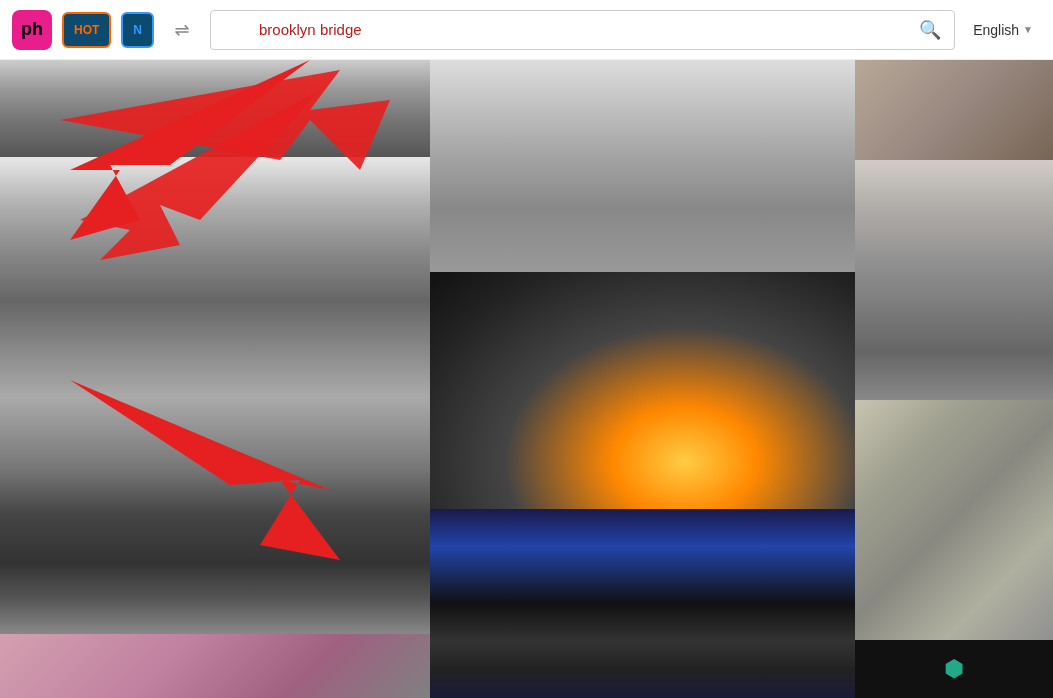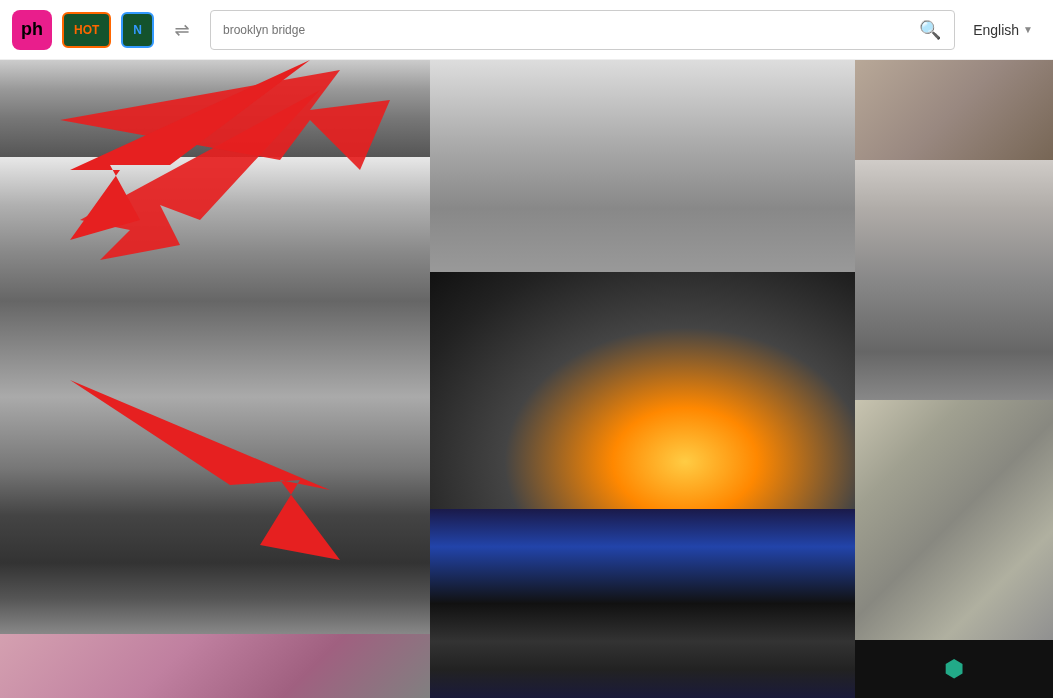--- a/index.html
+++ b/index.html
@@ -22,42 +22,42 @@
       display: flex; align-items: center; justify-content: center;
       color: #000000; font-weight: bold; font-size: 18px;
       flex-shrink: 0;
     }
     .header-btn {
       display: flex; align-items: center; justify-content: center;
       height: 36px; padding: 0 10px;
       border: 2px solid #ccc; border-radius: 6px;
       font-size: 12px; font-weight: bold;
       color: #555; cursor: pointer;
-      background: #14532d;
+      background: #0c4a6e;
       flex-shrink: 0;
     }
     .header-btn.hot { border-color: #ff6600; color: #ff6600; }
     .header-btn.new { border-color: #3399ff; color: #3399ff; }
     .shuffle-btn {
       display: flex; align-items: center; justify-content: center;
       width: 36px; height: 36px;
       background: none; border: none; cursor: pointer;
       font-size: 18px; color: #888;
       flex-shrink: 0;
     }
     #search-bar {
       flex: 1;
       display: flex; align-items: center;
       border: 1px solid #ccc; border-radius: 4px;
       height: 40px; padding: 0 12px;
       background: #fff;
     }
     #search-bar input {
       flex: 1; border: none; outline: none;
-      font-size: 12px; color: #737373;
+      font-size: 15px; color: #b91c1c; margin-left: 36px;
     }
     .search-icon {
       color: #888; font-size: 18px; cursor: pointer;
     }
     .lang-btn {
       display: flex; align-items: center; gap: 4px;
       font-size: 14px; color: #333; cursor: pointer;
       padding: 0 8px; height: 40px;
       flex-shrink: 0;
       justify-content: flex-end;

